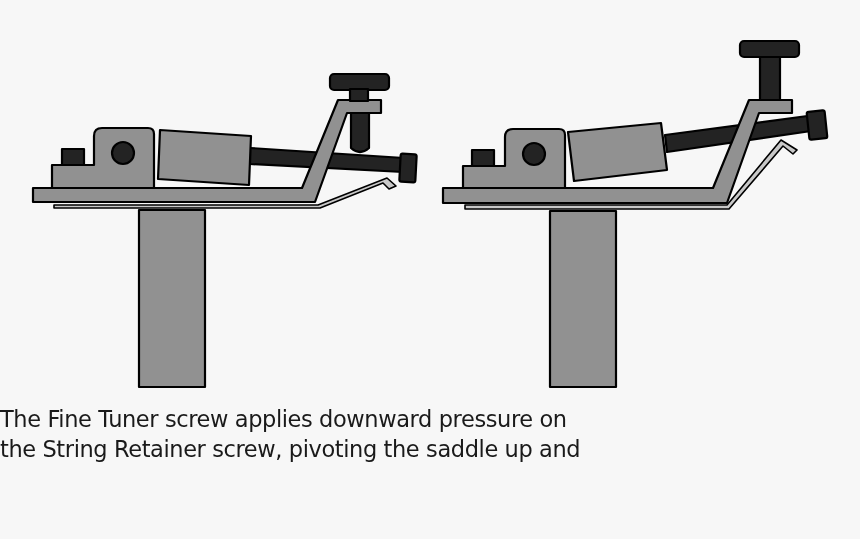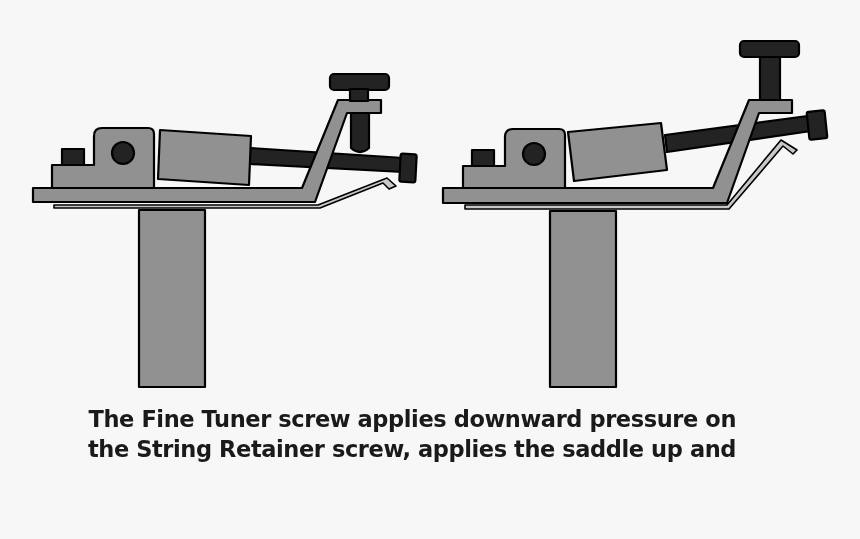--- a/index.html
+++ b/index.html
@@ -1,18 +1,18 @@
 <!DOCTYPE html>
 <html><head>
 <meta charset="utf-8">
 <style>
   html,body{margin:0;padding:0;}
   body{width:860px;height:539px;background:#f7f7f7;position:relative;overflow:hidden;font-family:"DejaVu Sans","Liberation Sans",sans-serif;}
   svg{position:absolute;left:0;top:0;}
-  .caption{position:absolute;left:0;top:404px;width:736px;text-align:right;color:#1a1a1a;font-size:22.5px;line-height:30px;letter-spacing:-0.4px;font-weight:bold;}
+  .caption{position:absolute;left:0;top:404px;width:736px;text-align:left;color:#1a1a1a;font-size:22.5px;line-height:30px;letter-spacing:-0.4px;}
   .caption div{white-space:nowrap;}
 </style>
 </head>
 <body>
 
 <svg width="860" height="539" viewBox="0 0 860 539">
 
   <g stroke="#000" stroke-width="2.2" stroke-linejoin="round">
 
     <rect x="139" y="210" width="66" height="177" fill="#919191"></rect>
@@ -52,14 +52,14 @@
     <path d="M463 166 L505 166 L505 137 Q505 129 513 129 L559 129 Q565 129 565 135 L565 188 L463 188 Z" fill="#919191"></path>
     <rect x="472" y="150" width="22" height="16" fill="#232323"></rect>
     <circle cx="534" cy="154" r="11" fill="#232323"></circle>
 
     <path d="M568 132 L661 123 L667 170 L574 181 Z" fill="#919191"></path>
   </g>
 </svg>
 
 <div class="caption">
   <div>The Fine Tuner screw applies downward pressure on</div>
-  <div>the String Retainer screw, applies the saddle up and</div>
+  <div>the String Retainer screw, pivoting the saddle up and</div>
 </div>
 
 </body></html>

